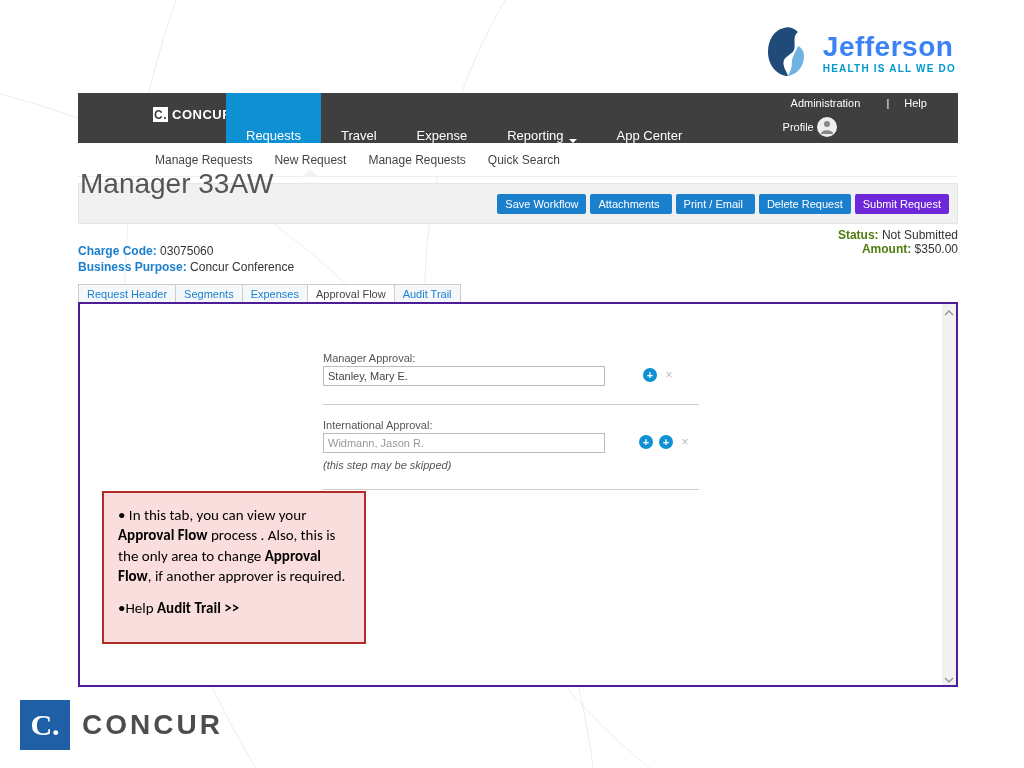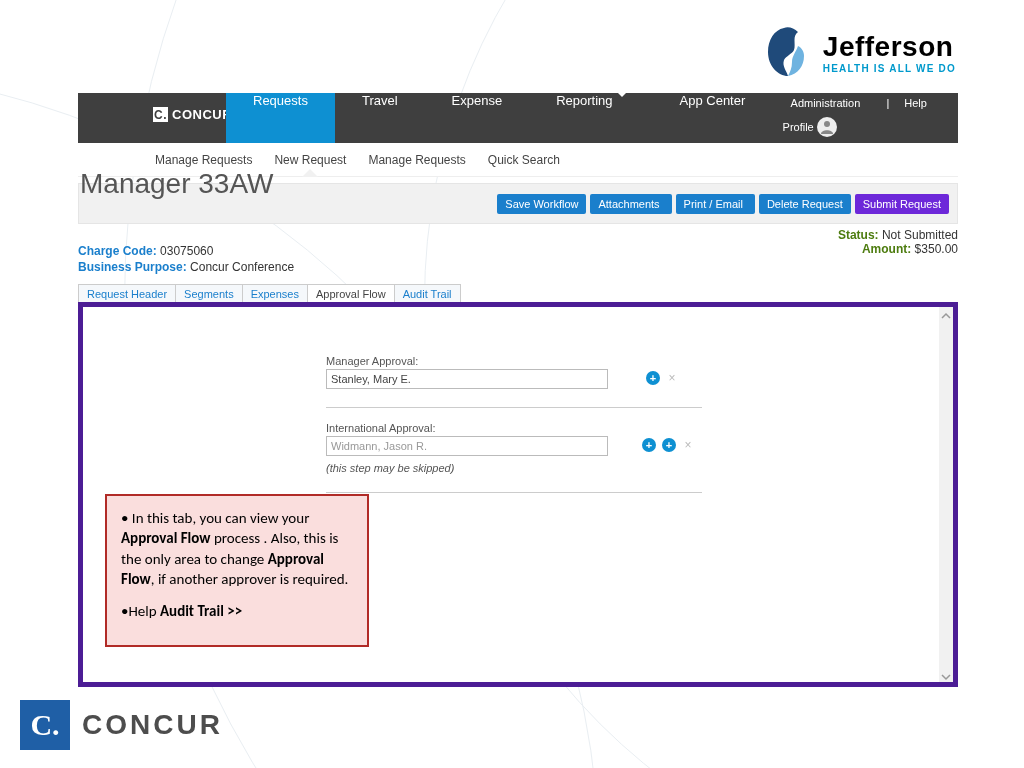--- a/index.html
+++ b/index.html
@@ -7,29 +7,29 @@
   
   
   .bg-arc1 { position:absolute; width:1800px; height:1800px; border:1px solid #e9eef2; border-radius:50%; right:-900px; top:-600px; z-index:0;}
   .bg-arc2 { position:absolute; width:1200px; height:1200px; border:1px solid #e9eef2; border-radius:50%; right:-600px; top:-300px; z-index:0;}
   .bg-arc3 { position:absolute; width:1600px; height:1600px; border:1px solid #e9eef2; border-radius:50%; left:-1000px; bottom:-900px; z-index:0;}
 
   
   .jeff-brand { position:absolute; top:26px; right:68px; z-index:5; }
   .jeff-brand svg { display:inline-block; vertical-align:middle;}
   .jeff-text { display:inline-block; vertical-align:middle; margin-left:8px;}
-  .jeff-name { font-size:28px; font-weight:bold; color:#000000; letter-spacing:0.5px;}
+  .jeff-name { font-size:28px; font-weight:bold; color:#3b82f6; letter-spacing:0.5px;}
   .jeff-tag { font-size:10px; color:#0099cc; letter-spacing:1.2px; text-align:right; font-weight:bold;}
 
   
   .topbar { position:absolute; top:93px; left:78px; width:880px; height:50px; background:#3f3f3f; z-index:4;}
   .brand-concur { position:absolute; left:75px; top:14px; color:#fff; font-size:13px; font-weight:bold; letter-spacing:0.5px; display:flex; align-items:center; gap:4px;}
   .brand-concur .sq { width:15px; height:15px; background:#fff; color:#3f3f3f; font-weight:bold; font-size:12px; display:flex; align-items:center; justify-content:center;}
   .mainnav { position:absolute; left:148px; top:0; height:50px; display:flex; }
-  .mainnav .item { padding: 0 27px; height:50px; display:flex; align-items:flex-start; color:#fff; font-size:13px; cursor:pointer;}
+  .mainnav .item { padding: 0 20px; height:50px; display:flex; align-items:flex-end; color:#fff; font-size:13px; cursor:pointer;}
   .mainnav .item.active { background:#0e90d2;}
   .mainnav .caret { width:0;height:0;border-left:4px solid transparent;border-right:4px solid transparent;border-top:4px solid #fff;margin-left:5px;}
   .rightnav { position:absolute; right:12px; top:0; text-align:right; color:#fff; font-size:11px;}
   .rightnav .row1 { padding-top:4px;}
   .rightnav .row1 span { margin:0 4px;}
   .rightnav .row2 { padding-top:8px; display:flex; align-items:center; justify-content:flex-start; }
   .rightnav .avatar { width:20px; height:20px; background:#eee; border-radius:50%; display:flex;align-items:center;justify-content:center;}
 
   
   .subnav { position:absolute; top:143px; left:78px; width:880px; height:34px; background:#fff; border-bottom:1px solid #eee; display:flex; align-items:center; padding-left:77px; gap:22px; font-size:12px; color:#444; z-index:3;}
@@ -53,21 +53,21 @@
   .status-row .lbl { color:#4d7c0f; font-weight:bold;}
   .meta-row { font-size:12px; padding-top:2px; color:#333;}
   .meta-row .mlbl { color:#1a7fcc; font-weight:bold; }
 
   
   .dtabs { display:flex; margin-top:10px; font-size:11px;}
   .dtab { padding:3px 8px; border:1px solid #ccc; border-bottom:none; background:#f5f8fb; color:#1a7fcc; cursor:pointer; margin-right:-1px;}
   .dtab.active { background:#fff; color:#444;}
 
   
-  .panel { border:5px solid #4c1d95; height:385px; position:relative; background:#fff; margin-top:-1px;}
+  .panel { border:2px solid #4c1d95; height:385px; position:relative; background:#fff; margin-top:-1px;}
   .scroll-track { position:absolute; right:0; top:0; width:14px; height:100%; background:#f1f1f1;}
   .scroll-thumb-top { position:absolute; right:1px; top:1px; width:12px; height:12px;}
   .scroll-thumb-bot { position:absolute; right:1px; bottom:1px; width:12px; height:12px;}
 
   .flow { padding:48px 0 0 243px;}
   .flow-group { width:376px; border-bottom:1px solid #ccc; padding-bottom:18px; margin-bottom:14px; position:relative;}
   .flow-label { font-size:11px; color:#555; margin-bottom:2px;}
   .flow-input { width:282px; height:20px; border:1px solid #bbb; font-size:11px; padding:2px 4px; color:#444; background:#fff;}
   .flow-input.dim { color:#999;}
   .skip-note { font-size:11px; font-style:italic; color:#555; margin-top:6px;}

